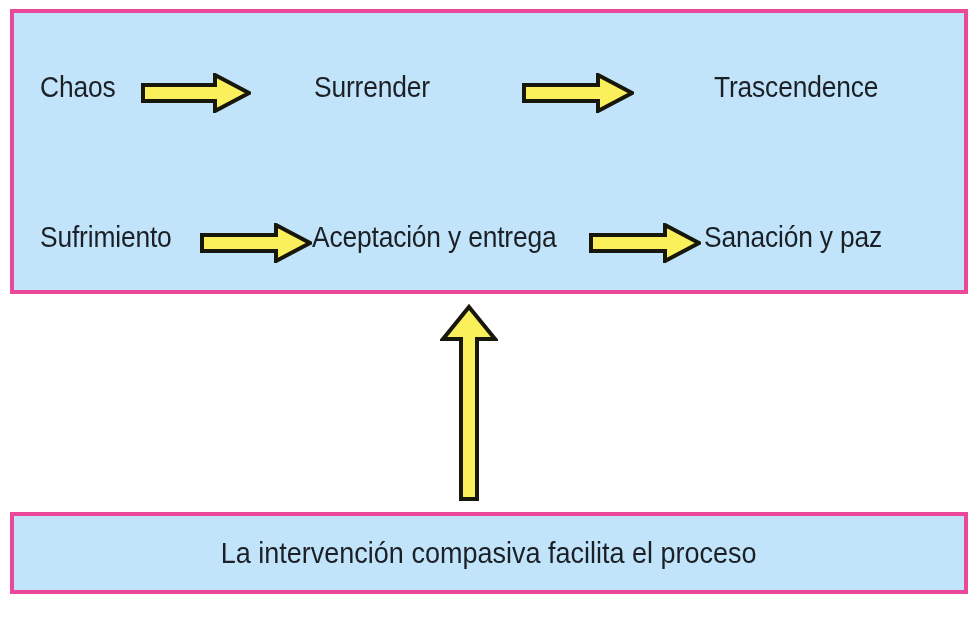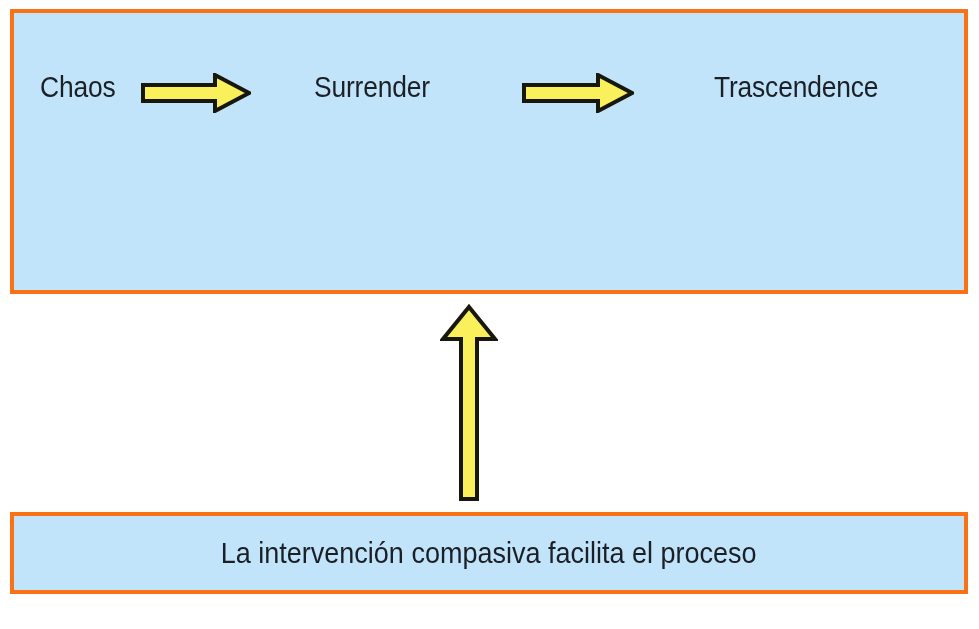--- a/index.html
+++ b/index.html
@@ -19,21 +19,21 @@
     position: absolute;
     left: 0; top: 0;
     width: 979px;
     height: 629px;
   }
 
   .panel {
     position: absolute;
     box-sizing: border-box;
     background: #c2e4fa;
-    border: 4px solid #f97316;
+    border: 4px solid #ec4899;
   }
 
   #top-panel {
     left: 10px;
     top: 9px;
     width: 958px;
     height: 285px;
   }
 
   #bottom-panel {
@@ -111,20 +111,36 @@
 
       <span class="node-label" style="left:300px; top:9px;">Surrender</span>
 
       <svg class="arrow-h" style="left:508px; top:12px;" width="112" height="40" viewBox="0 0 112 40">
         <polygon points="2,12 76,12 76,2 110,20 76,38 76,28 2,28" fill="#faf05c" stroke="#17170c" stroke-width="4" stroke-linejoin="miter"></polygon>
       </svg>
 
       <span class="node-label" style="left:700px; top:9px;">Trascendence</span>
     </div>
 
+    <div class="flow-row" id="row-spanish" style="top:198px;">
+
+      <span class="node-label" style="left:26px; top:9px;">Sufrimiento</span>
+
+      <svg class="arrow-h" style="left:186px; top:12px;" width="112" height="40" viewBox="0 0 112 40">
+        <polygon points="2,12 76,12 76,2 110,20 76,38 76,28 2,28" fill="#faf05c" stroke="#17170c" stroke-width="4" stroke-linejoin="miter"></polygon>
+      </svg>
+
+      <span class="node-label" style="left:298px; top:9px;">Aceptación y entrega</span>
+
+      <svg class="arrow-h" style="left:575px; top:12px;" width="112" height="40" viewBox="0 0 112 40">
+        <polygon points="2,12 76,12 76,2 110,20 76,38 76,28 2,28" fill="#faf05c" stroke="#17170c" stroke-width="4" stroke-linejoin="miter"></polygon>
+      </svg>
+
+      <span class="node-label" style="left:690px; top:9px;">Sanación y paz</span>
+    </div>
   </div>
 
   <svg class="arrow-v" style="left:440px; top:303px;" width="58" height="200" viewBox="0 0 58 200">
     <polygon points="29,4 55,36 37,36 37,196 21,196 21,36 3,36" fill="#faf05c" stroke="#17170c" stroke-width="4" stroke-linejoin="miter"></polygon>
   </svg>
 
   <div class="panel" id="bottom-panel">
     <div id="bottom-caption">
       <span id="bottom-caption-text">La intervención compasiva facilita el proceso</span>
     </div>

